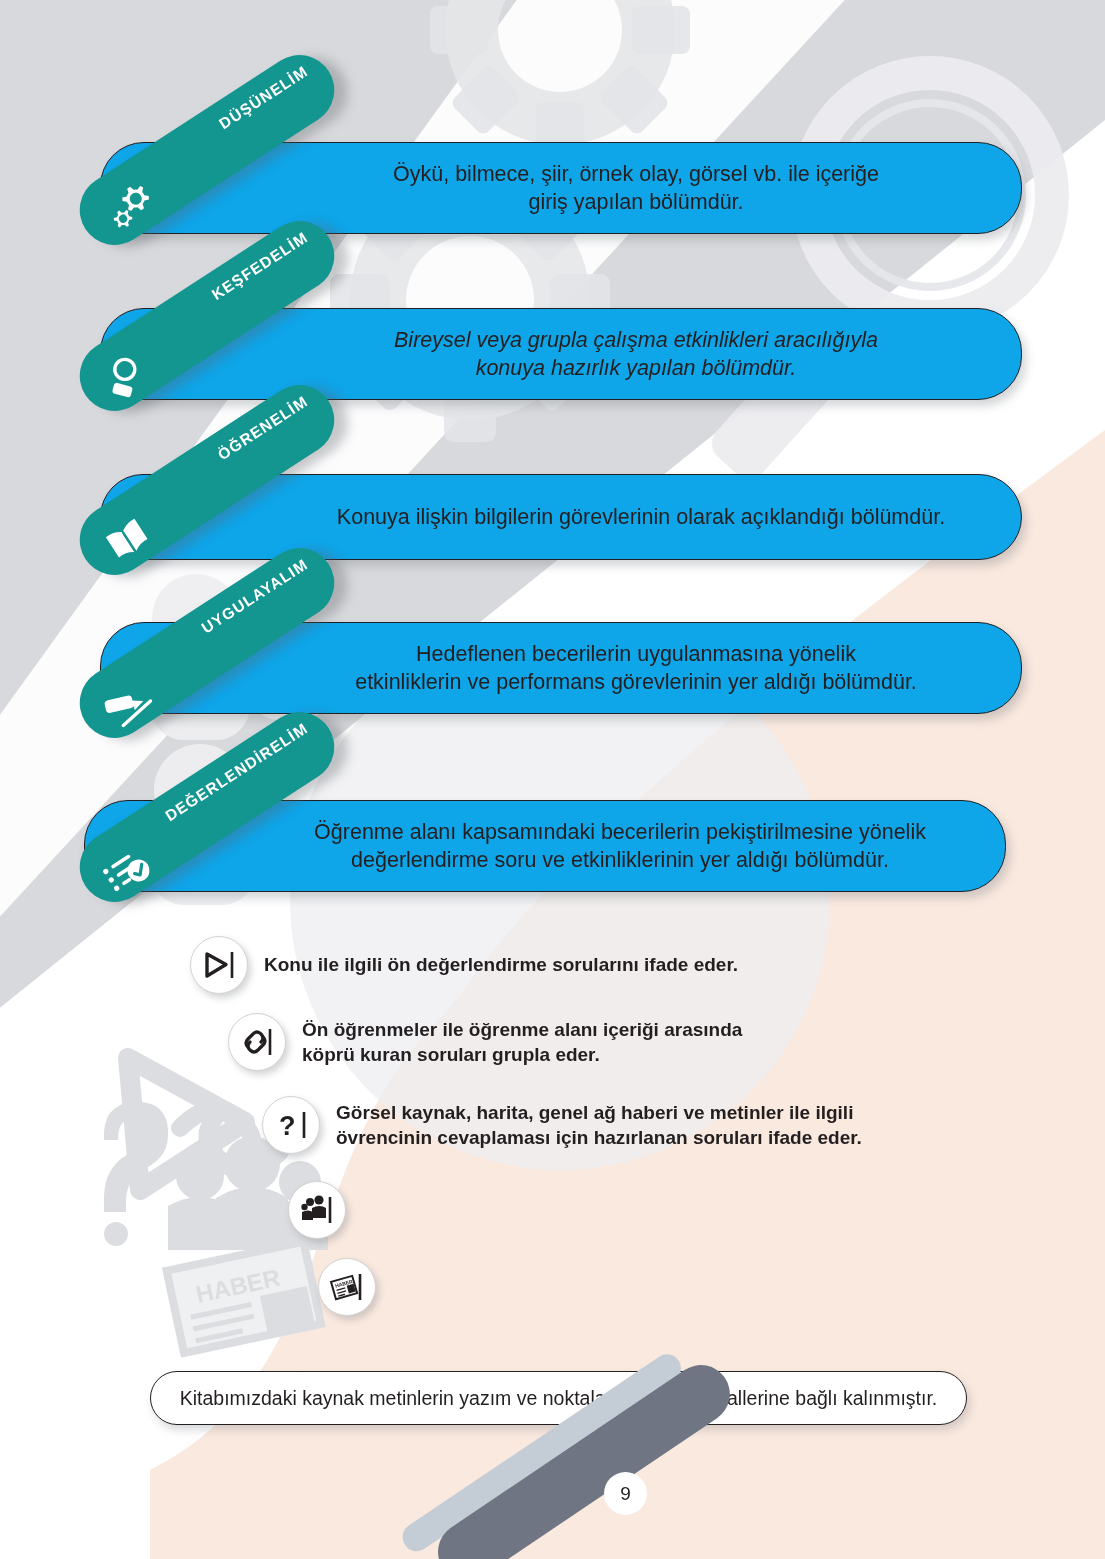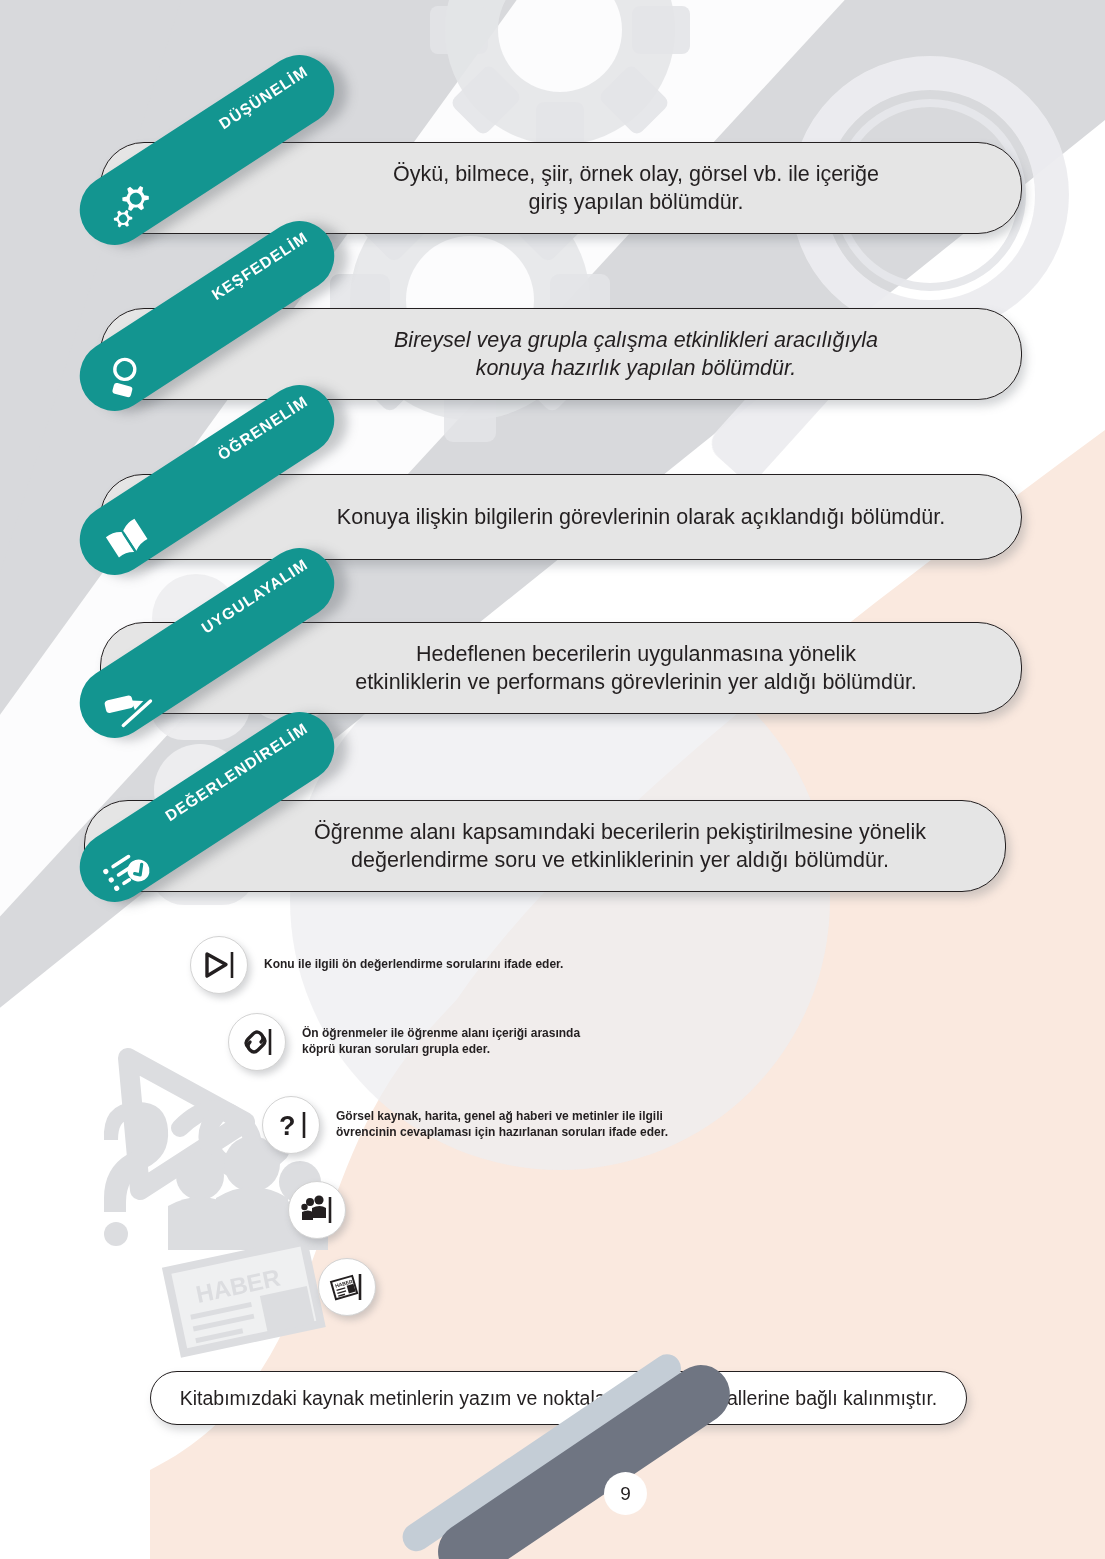--- a/index.html
+++ b/index.html
@@ -53,21 +53,21 @@
     left: 24px;
     bottom: 8px;
     width: 52px;
     height: 46px;
   }
   .badge-icon svg { display: block; width: 100%; height: 100%; }
 
   
   .card {
     position: absolute;
-    background: #e5e5e5;
+    background: #0ea5e9;
     border: 1.4px solid #231f20;
     border-radius: 44px;
     box-shadow: 4px 6px 10px rgba(110, 115, 122, 0.30);
     display: flex;
     align-items: center;
     justify-content: center;
     z-index: 4;
   }
   .card-text {
     text-align: center;
@@ -100,21 +100,21 @@
     border: 1px solid #d3d3d3;
     box-shadow: 3px 4px 7px rgba(120,125,132,0.33);
     flex: 0 0 auto;
     display: flex;
     align-items: center;
     justify-content: center;
   }
   .icon-circle svg { display: block; }
   .icon-text {
     margin-left: 16px;
-    font-size: 12px;
+    font-size: 19px;
     font-weight: 700;
     line-height: 1.32;
     color: #231f20;
     white-space: pre-line;
   }
 
   
   .note-bar {
     position: absolute;
     left: 150px;

